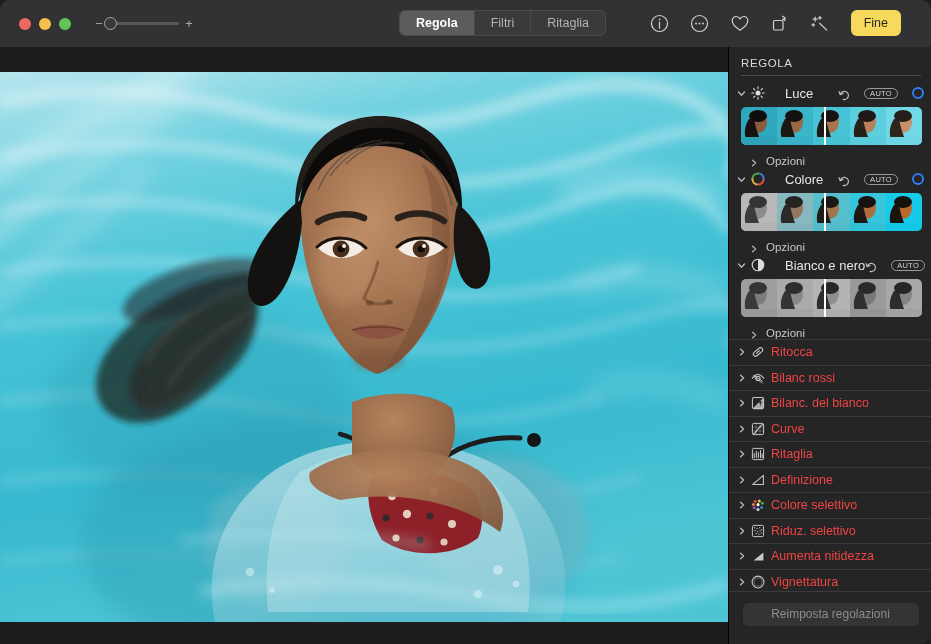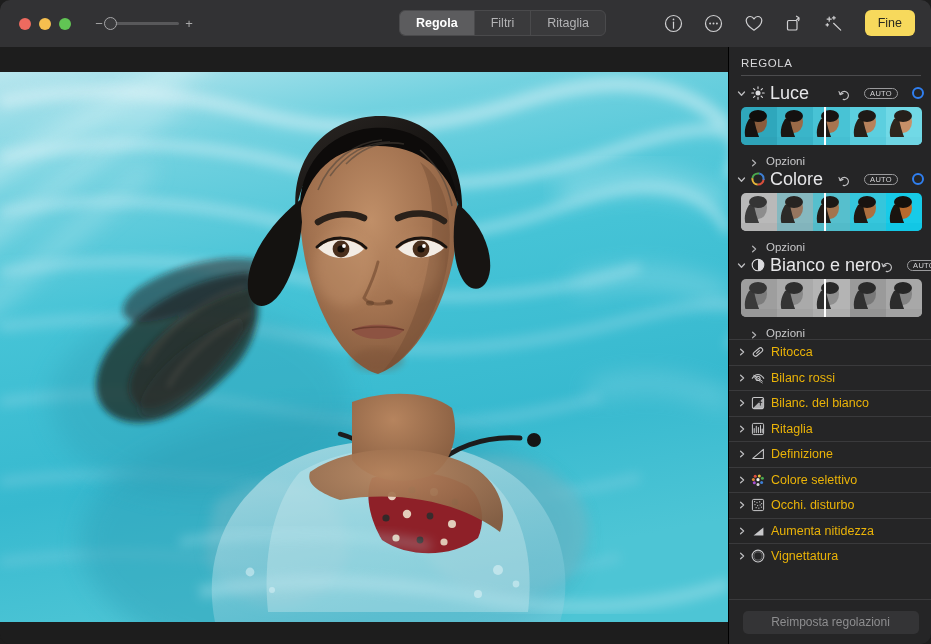--- a/index.html
+++ b/index.html
@@ -72,21 +72,21 @@
   }
   .seg:last-child { border-right: none; }
   .seg.active {
     background: #5c5c5e;
     color: #ffffff;
     font-weight: bold;
   }
 
   
   .tb-icons {
-    position: absolute; right: 16px; top: 8px;
+    position: absolute; right: 30px; top: 8px;
     display: flex; align-items: center; gap: 18px;
     height: 30px;
   }
   .tb-icon {
     width: 22px; height: 22px;
     display: flex; align-items: center; justify-content: center;
     color: #d0d0d2;
   }
   .tb-icon svg { display: block; }
   .done-btn {
@@ -150,22 +150,22 @@
     color: #bdbdbf;
     display: flex; align-items: center; justify-content: center;
     flex: none;
   }
   .sec-icon {
     width: 16px; height: 16px; margin-left: 3px;
     display: flex; align-items: center; justify-content: center;
     flex: none;
   }
   .sec-label {
-    font-size: 18px; color: #e6e6e8;
-    margin-left: 4px; white-space: nowrap;
+    font-size: 13px; color: #e6e6e8;
+    margin-left: 19px; white-space: nowrap;
   }
   .sec-ctrls {
     margin-left: auto;
     display: flex; align-items: center; gap: 14px;
   }
   .reset-ic { width: 12px; height: 12px; color: #c2c2c4; }
   .auto-pill {
     border: 1px solid #9a9a9c;
     border-radius: 7px;
     padding: 1px 5px 0 5px;
@@ -208,29 +208,29 @@
   .opz-chev { width: 10px; color: #b0b0b2; display:flex; align-items:center; }
   .opz-label { font-size: 11.5px; color: #c8c8ca; margin-left: 6px; }
 
   
   .row {
     display: flex; align-items: center;
     height: 25.5px;
     padding: 0 8px 0 7px;
     border-top: 1px solid #3a3a3c;
   }
-  .row .lbl { font-size: 12.5px; color: #eab308; margin-left: 5px; }
+  .row .lbl { font-size: 12.5px; color: #ef4444; margin-left: 5px; }
   .row-icon {
     width: 16px; height: 16px; margin-left: 3px;
     display: flex; align-items: center; justify-content: center;
     flex: none;
   }
 
   .sb-footer {
-    position: absolute; bottom: 0; left: 0;
+    position: absolute; bottom: 8px; left: 0;
     width: 203px; height: 45px;
     border-top: 1px solid #3a3a3c;
     display: flex; align-items: center; justify-content: center;
   }
   .reset-btn {
     width: 176px; height: 23px;
     background: #343436;
     border-radius: 5px;
     color: #8d8d8f;
     font-size: 12px;
@@ -771,20 +771,35 @@
         <div class="row-icon">
           <svg width="14" height="14" viewBox="0 0 14 14">
             <rect x="1.4" y="1.4" width="11.2" height="11.2" rx="1.6" fill="none" stroke="#c8c8ca" stroke-width="1.05"></rect>
             <path d="M2.2 12 L12 2.2 L12 12 Z" fill="#c8c8ca" opacity="0.85"></path>
             <path d="M9.4 4.6 L9.4 9.6 M7.6 6.4 L11.2 6.4" stroke="#2a2a2c" stroke-width="0.9"></path>
           </svg>
         </div>
         <div class="lbl">Bilanc. del bianco</div>
       </div>
 
+      <div class="row">
+        <div class="chev">
+          <svg width="8" height="8" viewBox="0 0 8 8" fill="none" stroke="currentColor" stroke-width="1.25" stroke-linecap="round" stroke-linejoin="round">
+              <path d="M2.6 1.2 L5.6 4 L2.6 6.8"></path>
+            </svg>
+        </div>
+        <div class="row-icon">
+          <svg width="14" height="14" viewBox="0 0 14 14" fill="none" stroke="#c8c8ca" stroke-width="1">
+            <rect x="1.4" y="1.4" width="11.2" height="11.2" rx="1.3"></rect>
+            <path d="M1.4 5.2 H12.6 M1.4 9 H12.6 M5.2 1.4 V12.6 M9 1.4 V12.6" stroke-width="0.55" opacity="0.6"></path>
+            <path d="M1.8 12.2 C5 11.4 6.6 5.4 12.2 1.9" stroke-width="1.15"></path>
+          </svg>
+        </div>
+        <div class="lbl">Curve</div>
+      </div>
 
       <div class="row">
         <div class="chev">
           <svg width="8" height="8" viewBox="0 0 8 8" fill="none" stroke="currentColor" stroke-width="1.25" stroke-linecap="round" stroke-linejoin="round">
               <path d="M2.6 1.2 L5.6 4 L2.6 6.8"></path>
             </svg>
         </div>
         <div class="row-icon">
           <svg width="14" height="14" viewBox="0 0 14 14" fill="none" stroke="#c8c8ca" stroke-width="1">
             <rect x="1.4" y="1.4" width="11.2" height="11.2" rx="1.3"></rect>
@@ -845,21 +860,21 @@
                 <rect x="10" y="5" width="1.2" height="1.2"></rect>
               <rect x="3.4" y="6" width="1.2" height="1.2"></rect>
                 <rect x="6" y="7" width="1.2" height="1.2"></rect>
               <rect x="8.6" y="6.4" width="1.2" height="1.2"></rect>
                 <rect x="4.6" y="9" width="1.2" height="1.2"></rect>
               <rect x="7.2" y="9.6" width="1.2" height="1.2"></rect>
                 <rect x="9.8" y="8.6" width="1.2" height="1.2"></rect>
             </g>
           </svg>
         </div>
-        <div class="lbl">Occhi. disturbo</div>
+        <div class="lbl">Riduz. selettivo</div>
       </div>
 
       <div class="row">
         <div class="chev">
           <svg width="8" height="8" viewBox="0 0 8 8" fill="none" stroke="currentColor" stroke-width="1.25" stroke-linecap="round" stroke-linejoin="round">
               <path d="M2.6 1.2 L5.6 4 L2.6 6.8"></path>
             </svg>
         </div>
         <div class="row-icon">
           <svg width="14" height="14" viewBox="0 0 14 14">

